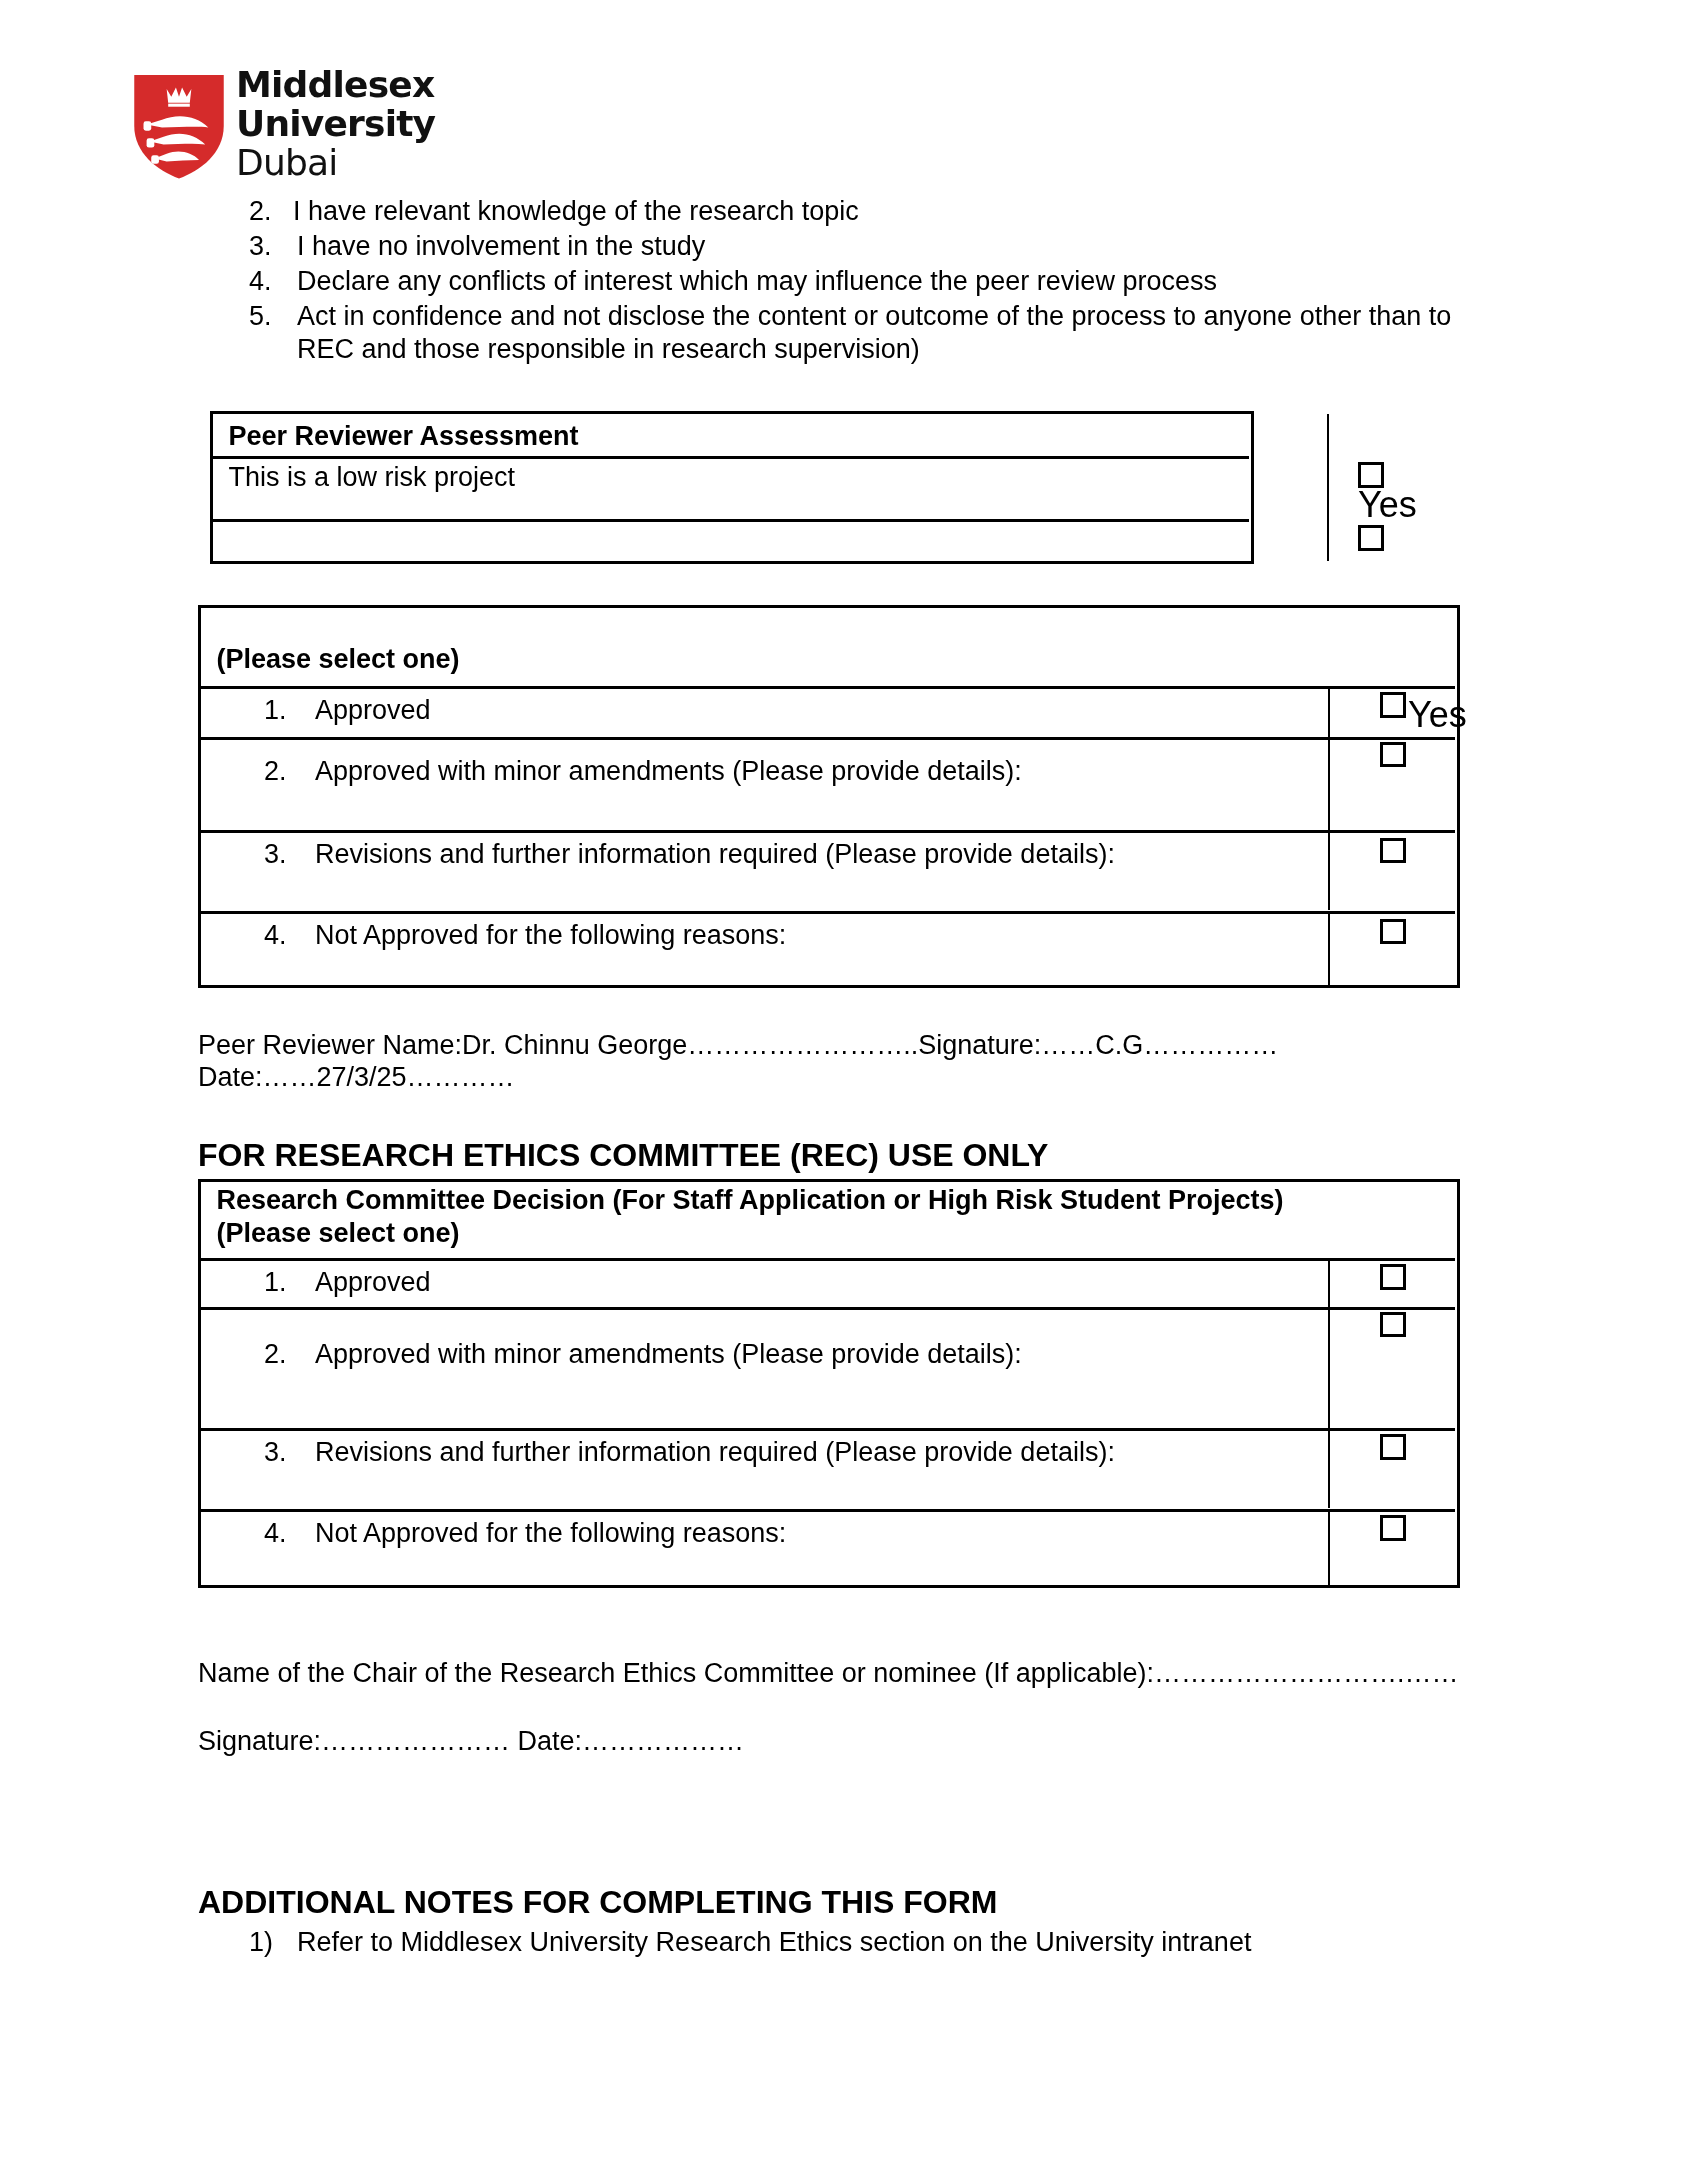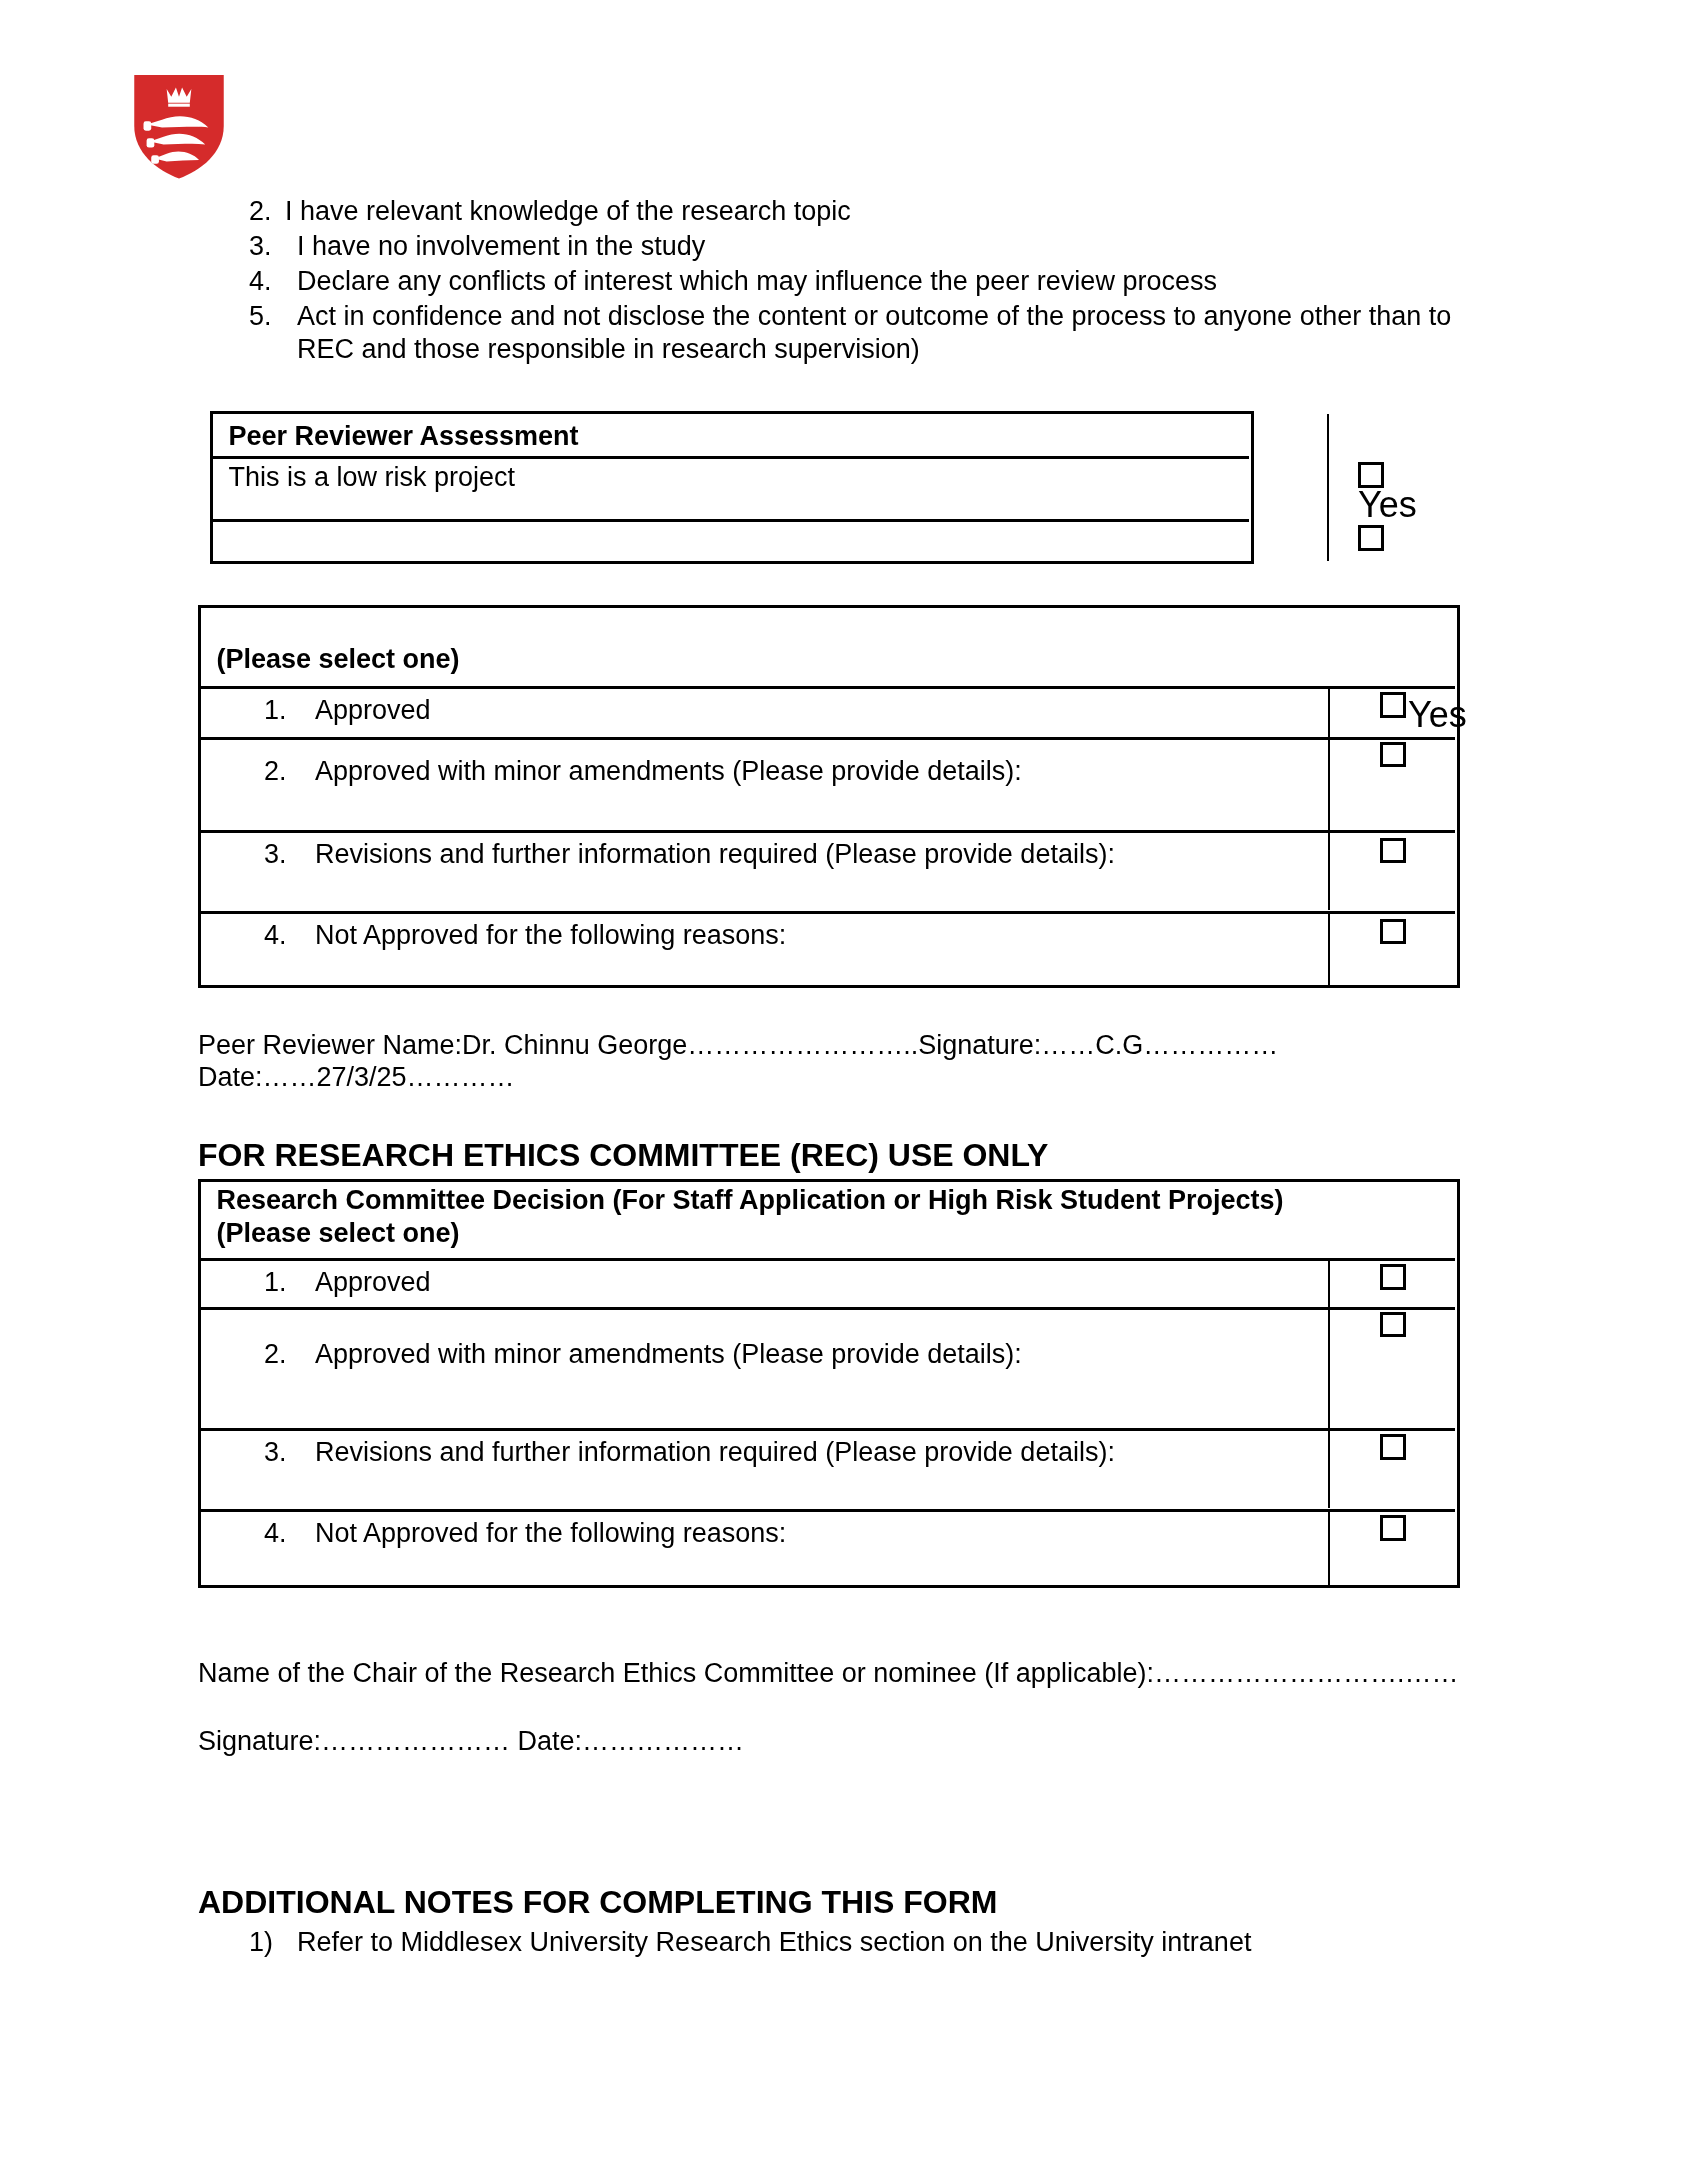--- a/index.html
+++ b/index.html
@@ -41,26 +41,31 @@
     <path d="M46 22 L52 32 L58 20 L62 32 L66 20 L72 32 L78 22 L76 40 H48 Z" fill="#fff"></path>
     <rect x="48" y="41" width="28" height="4" fill="#fff"></rect>
 
     <path d="M20 68 L40 62 C60 54 84 56 100 72 C84 70 62 72 40 72 Z" fill="#fff"></path>
     <rect x="16" y="64" width="10" height="12" rx="3" fill="#fff"></rect>
     <path d="M24 90 L42 84 C62 76 82 80 96 94 C80 92 60 94 42 94 Z" fill="#fff"></path>
     <rect x="20" y="86" width="10" height="12" rx="3" fill="#fff"></rect>
     <path d="M30 112 L46 106 C62 100 78 104 88 114 C74 114 60 115 46 116 Z" fill="#fff"></path>
     <rect x="26" y="108" width="10" height="11" rx="3" fill="#fff"></rect>
   </svg>
+  <div class="logo-text">
+    <div class="l1">Middlesex</div>
+    <div class="l2">University</div>
+    <div class="l3">Dubai</div>
+  </div>
 </div>
 
 <div>
   <div class="li" style="left:249px; top:195px;">
     <span class="num">2.</span>
-    <span class="body" style="left:36px;">I have relevant knowledge of the research topic</span>
+    <span class="body" style="left:44px;">I have relevant knowledge of the research topic</span>
   </div>
   <div class="li" style="left:249px; top:230px;">
     <span class="num">3.</span>
     <span class="body">I have no involvement in the study</span>
   </div>
   <div class="li" style="left:249px; top:265px;">
     <span class="num">4.</span>
     <span class="body">Declare any conflicts of interest which may influence the peer review process</span>
   </div>
   <div class="li" style="left:249px; top:300px;">

